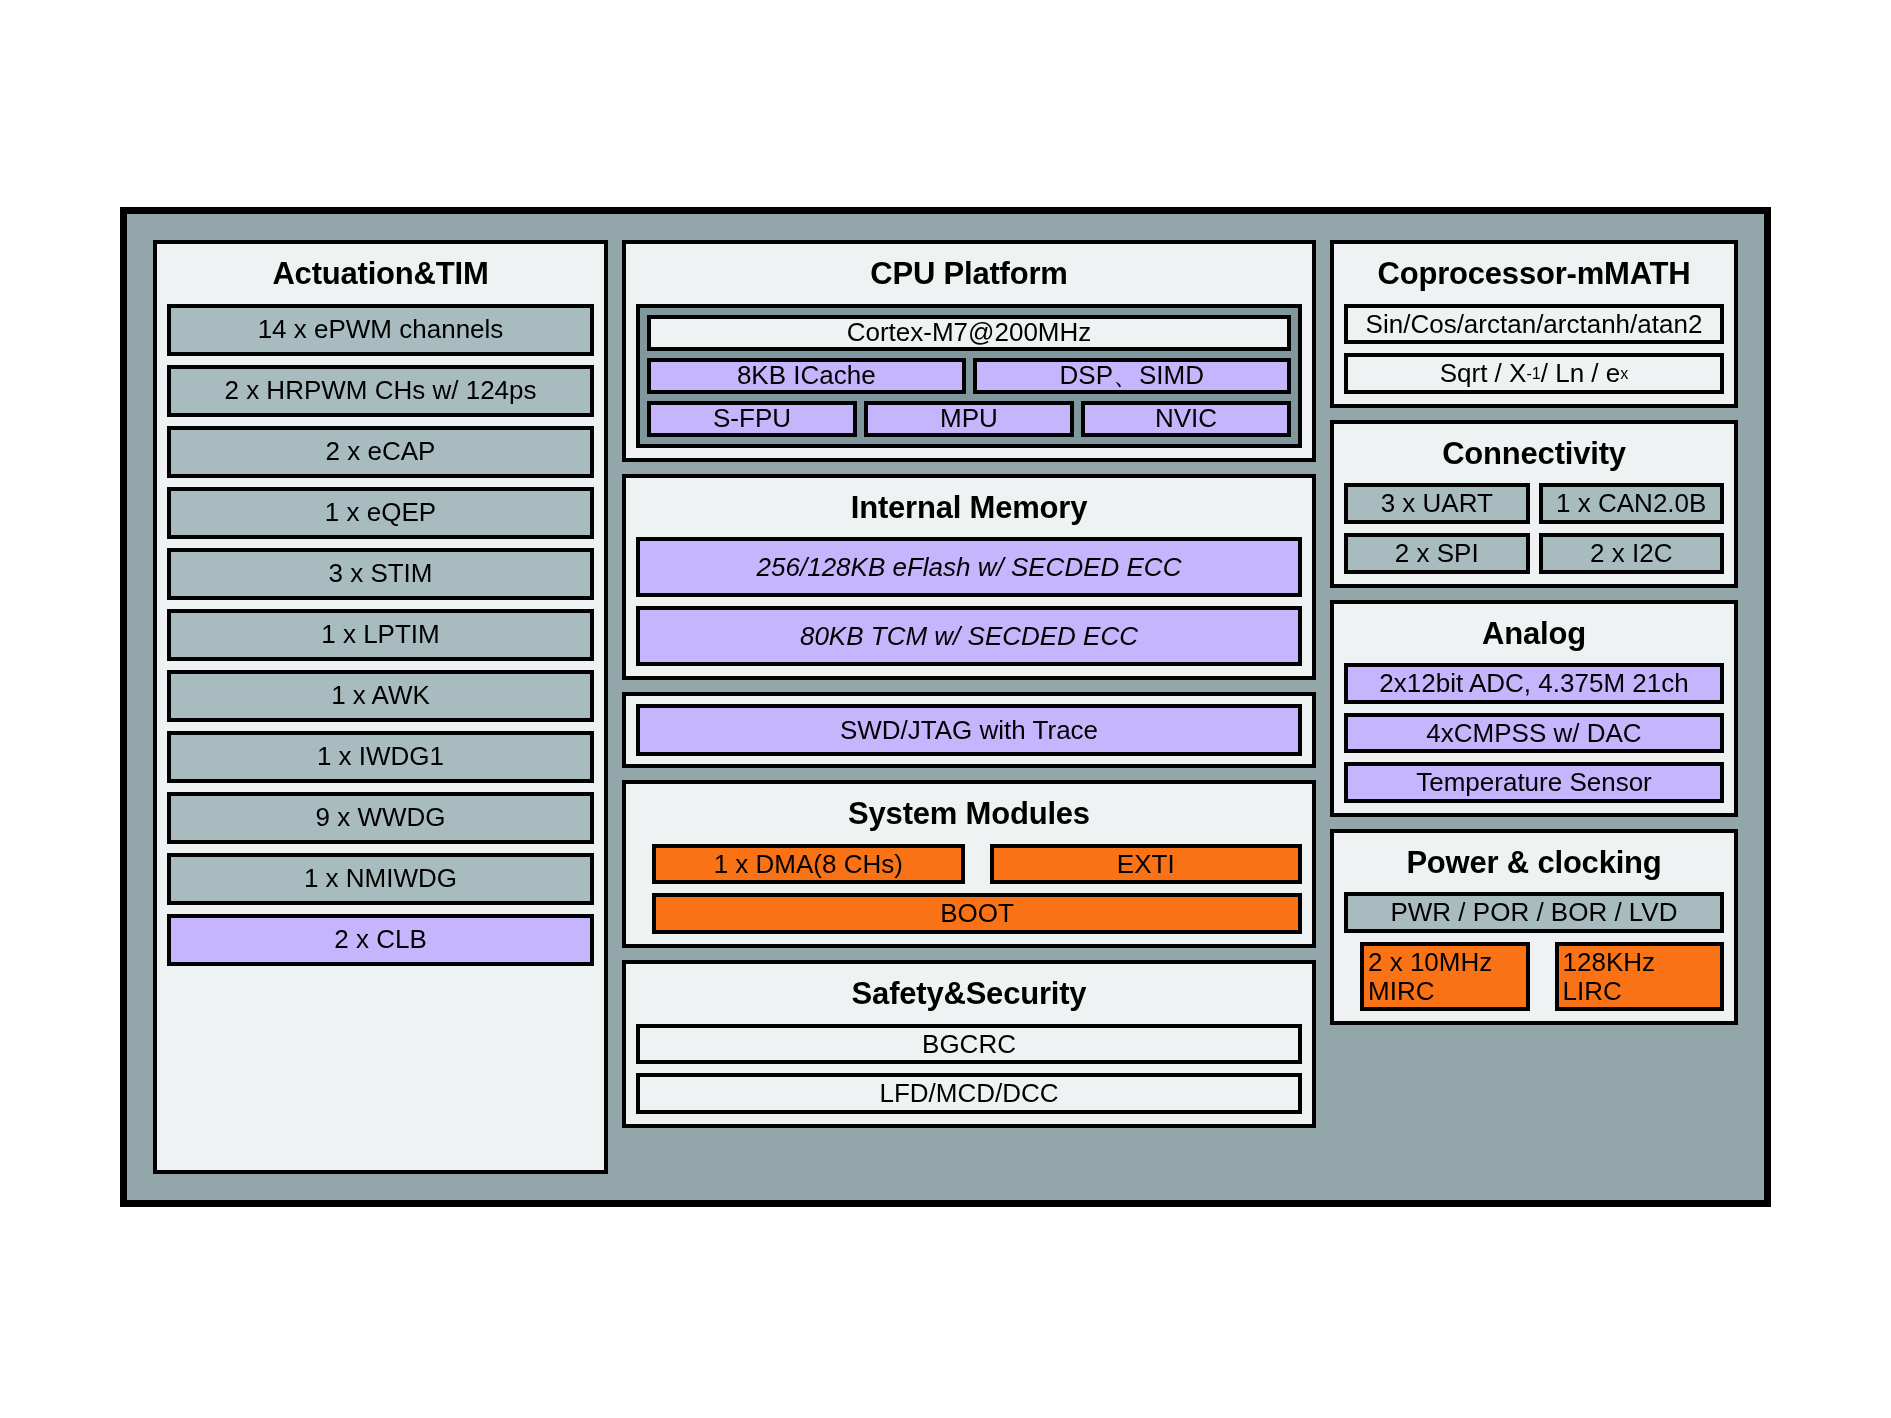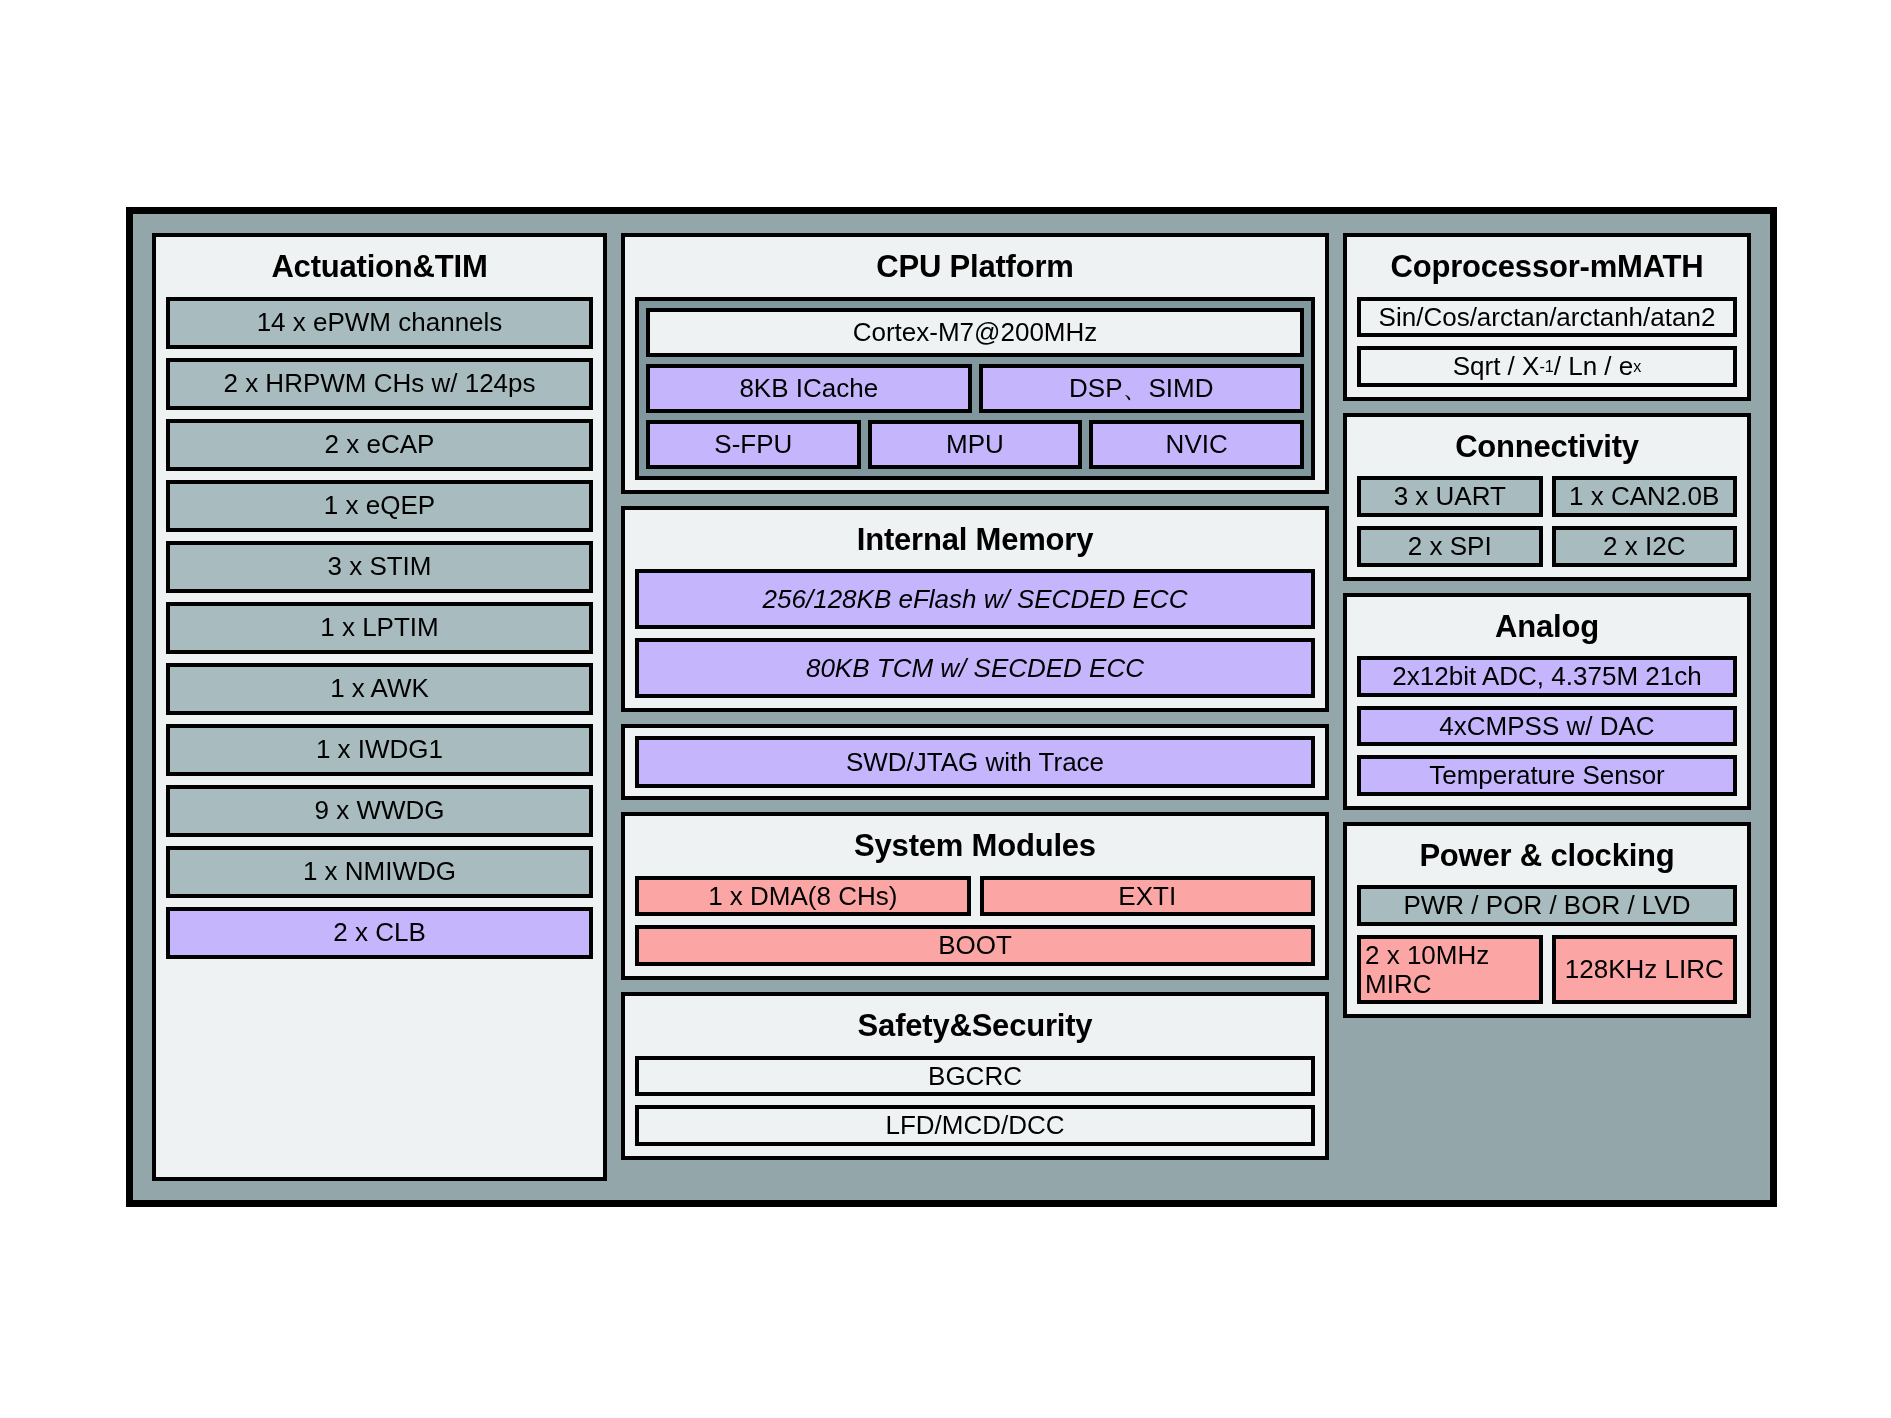--- a/index.html
+++ b/index.html
@@ -5,26 +5,26 @@
   html,body{margin:0;padding:0;background:#ffffff;}
   body{
     width:1891px;height:1418px;
     font-family:"Liberation Sans","DejaVu Sans",sans-serif;
     -webkit-font-smoothing:antialiased;
   }
 
   
   #chip{
     position:absolute;
-    left:126px; top:207px;
+    left:120px; top:207px;
     width:1651px; height:1000px;
     background:#93a7ab;
     border:7px solid #000000;
     box-sizing:border-box;
-    padding:19px;
+    padding:26px;
     display:flex;
     gap:14px;
   }
 
   .col{display:flex;flex-direction:column;gap:12px;box-sizing:border-box;}
   .col-left{width:455px;}
   .col-mid{flex:1;}
   .col-right{width:408px;}
 
   
@@ -56,40 +56,40 @@
     color:#000;
     display:flex;
     align-items:center;
     justify-content:center;
     line-height:1.1;
     padding:2px 4px;
   }
   .fill-mid   { background:#a8bcc0; }  
   .fill-light { background:#c4b5fd; }  
   .fill-pale  { background:#eef2f3; }  
-  .fill-dark  { background:#fca5a5; }  
+  .fill-dark  { background:#f97316;margin-left:16px; }  
 
   .row2{display:flex;gap:9px;}
   .row2 > .box{flex:1;}
 
   
   .col-left .panel{flex:1;padding-bottom:9px;}
   .col-left .box{height:52px;flex:0 0 52px;}
 
   
   .cpu-inner{
     background:#7f979d;
     border:4px solid #000;
     box-sizing:border-box;
     padding:7px;
     display:flex;
     flex-direction:column;
     gap:7px;
   }
-  .cpu-inner .box{height:49px;}
+  .cpu-inner .box{height:36px;}
   .cpu-inner .row2{gap:7px;}
 
   sup{font-size:0.62em;vertical-align:super;line-height:0;}
 
   .panel-mem .box{height:60px;font-style:italic;}
   .panel-std .box{height:52px;}
 </style>
 </head>
 <body>
 

